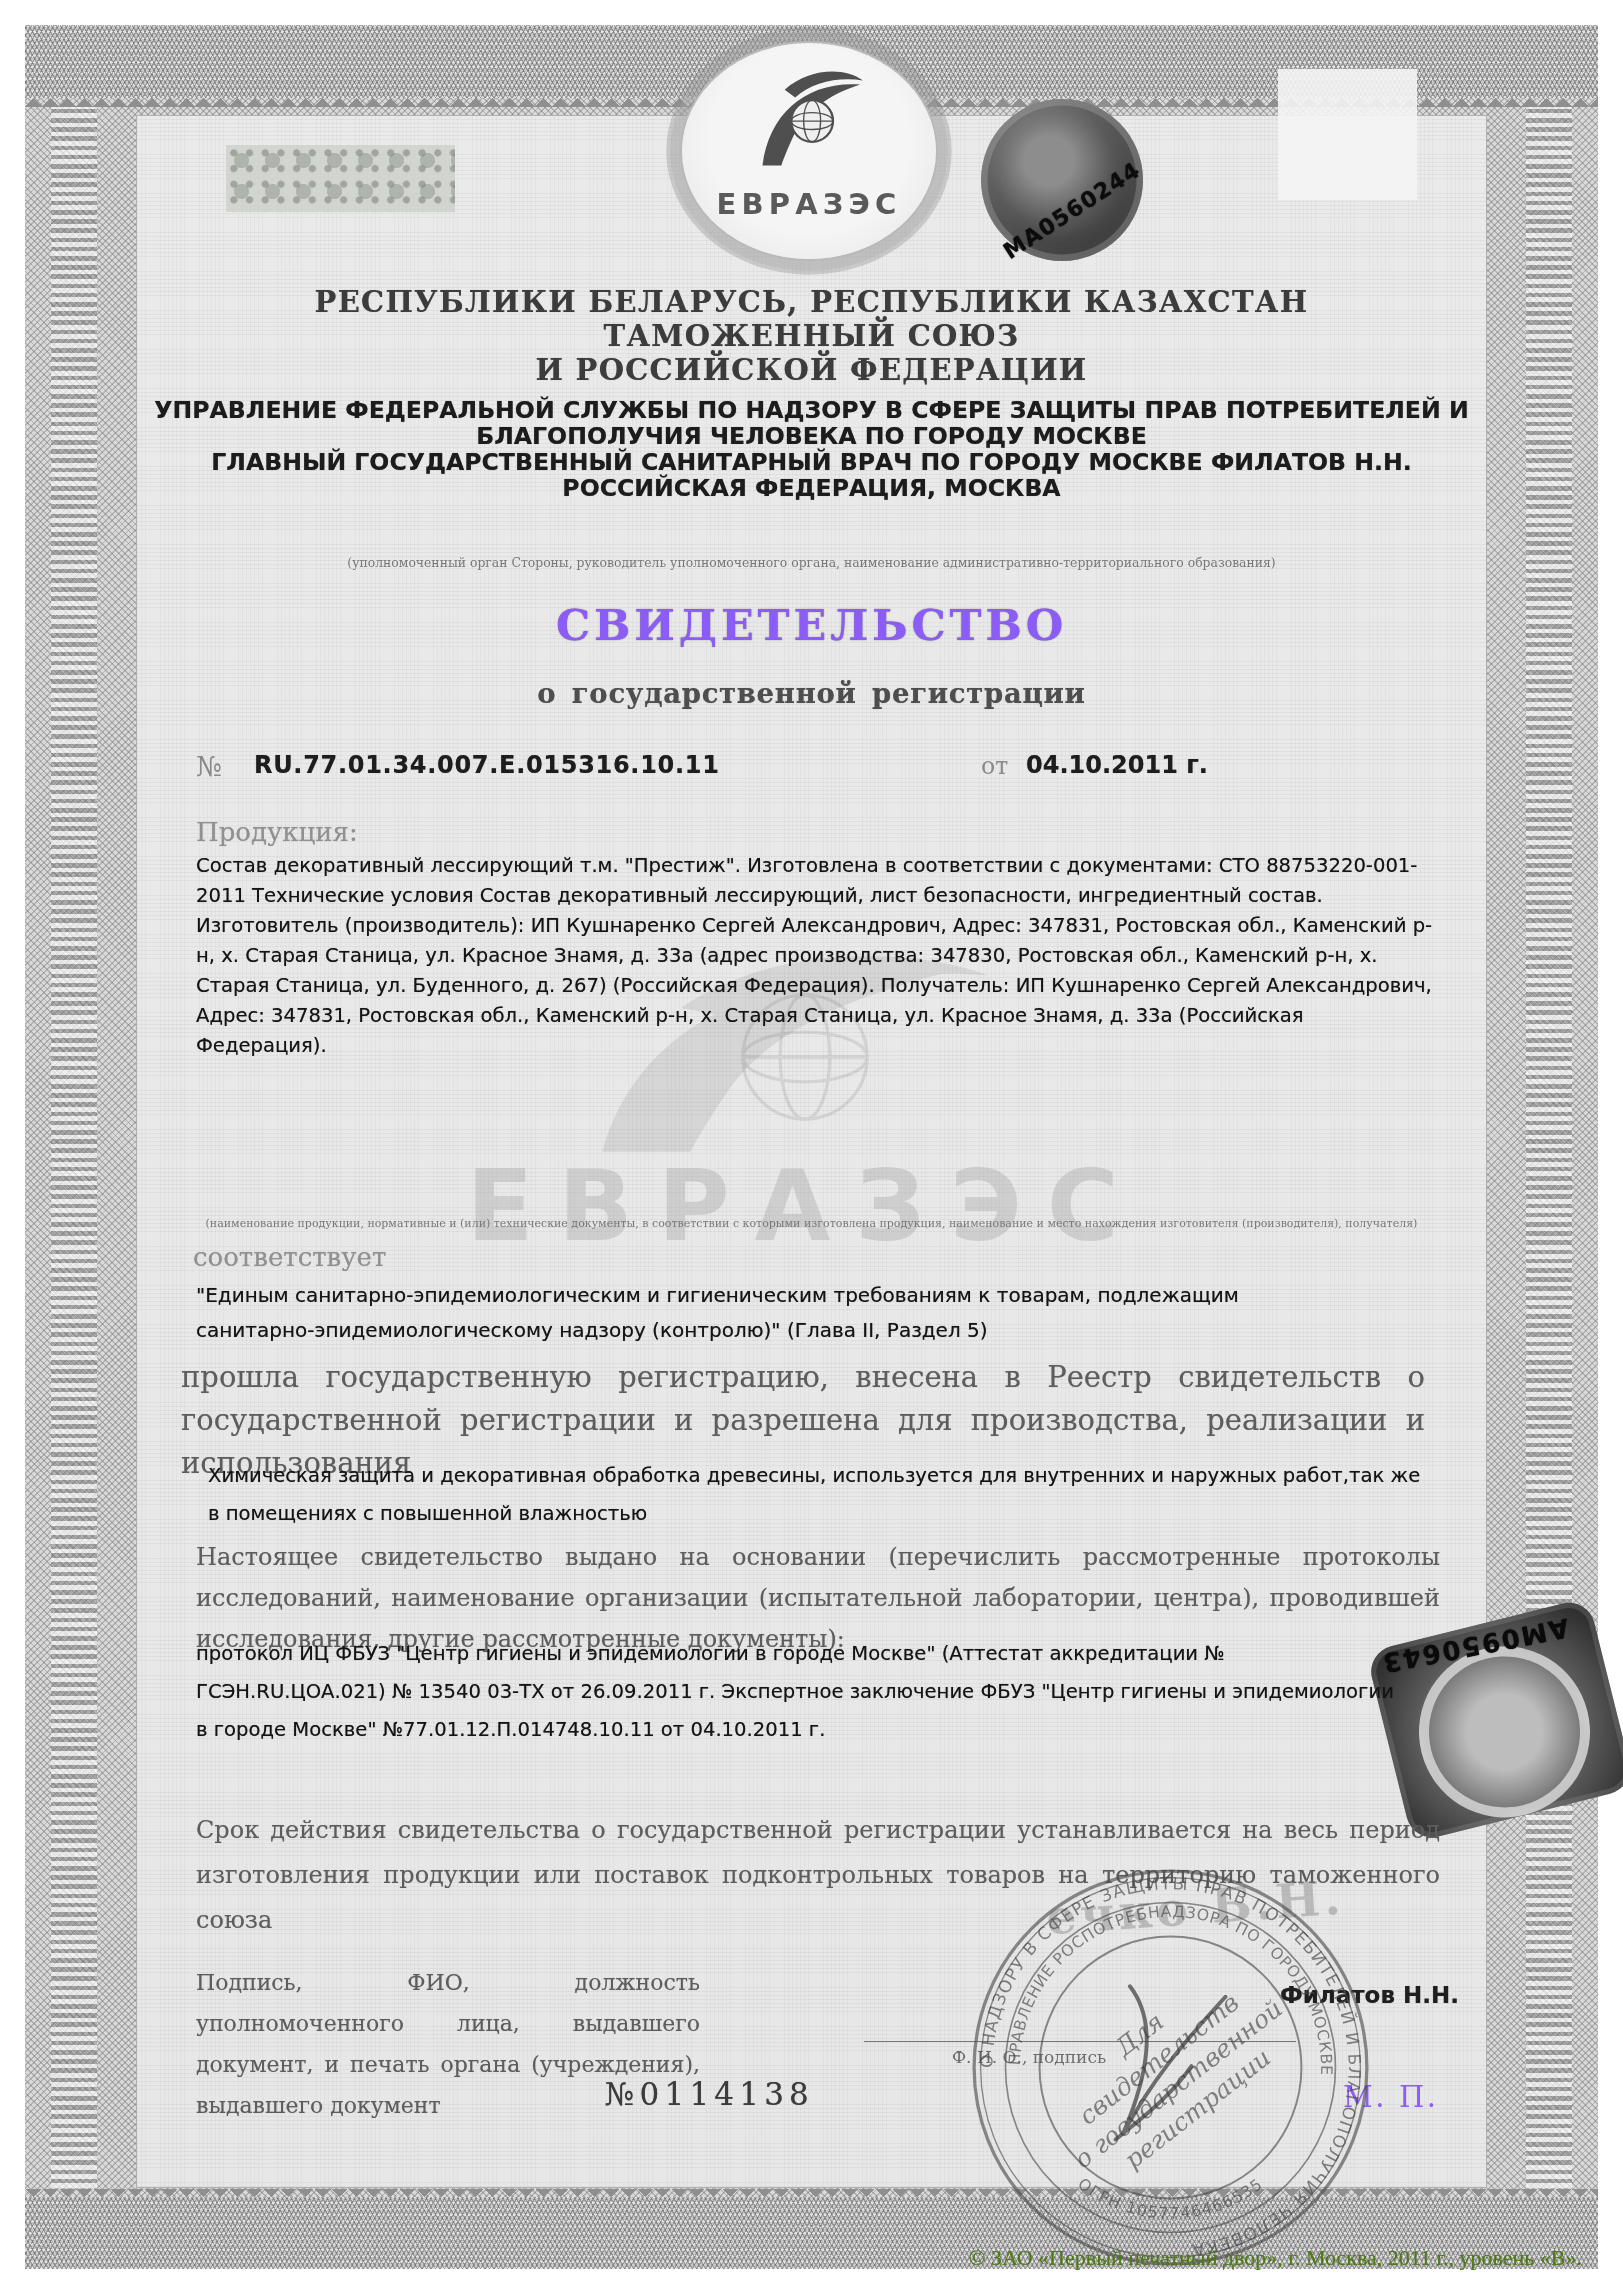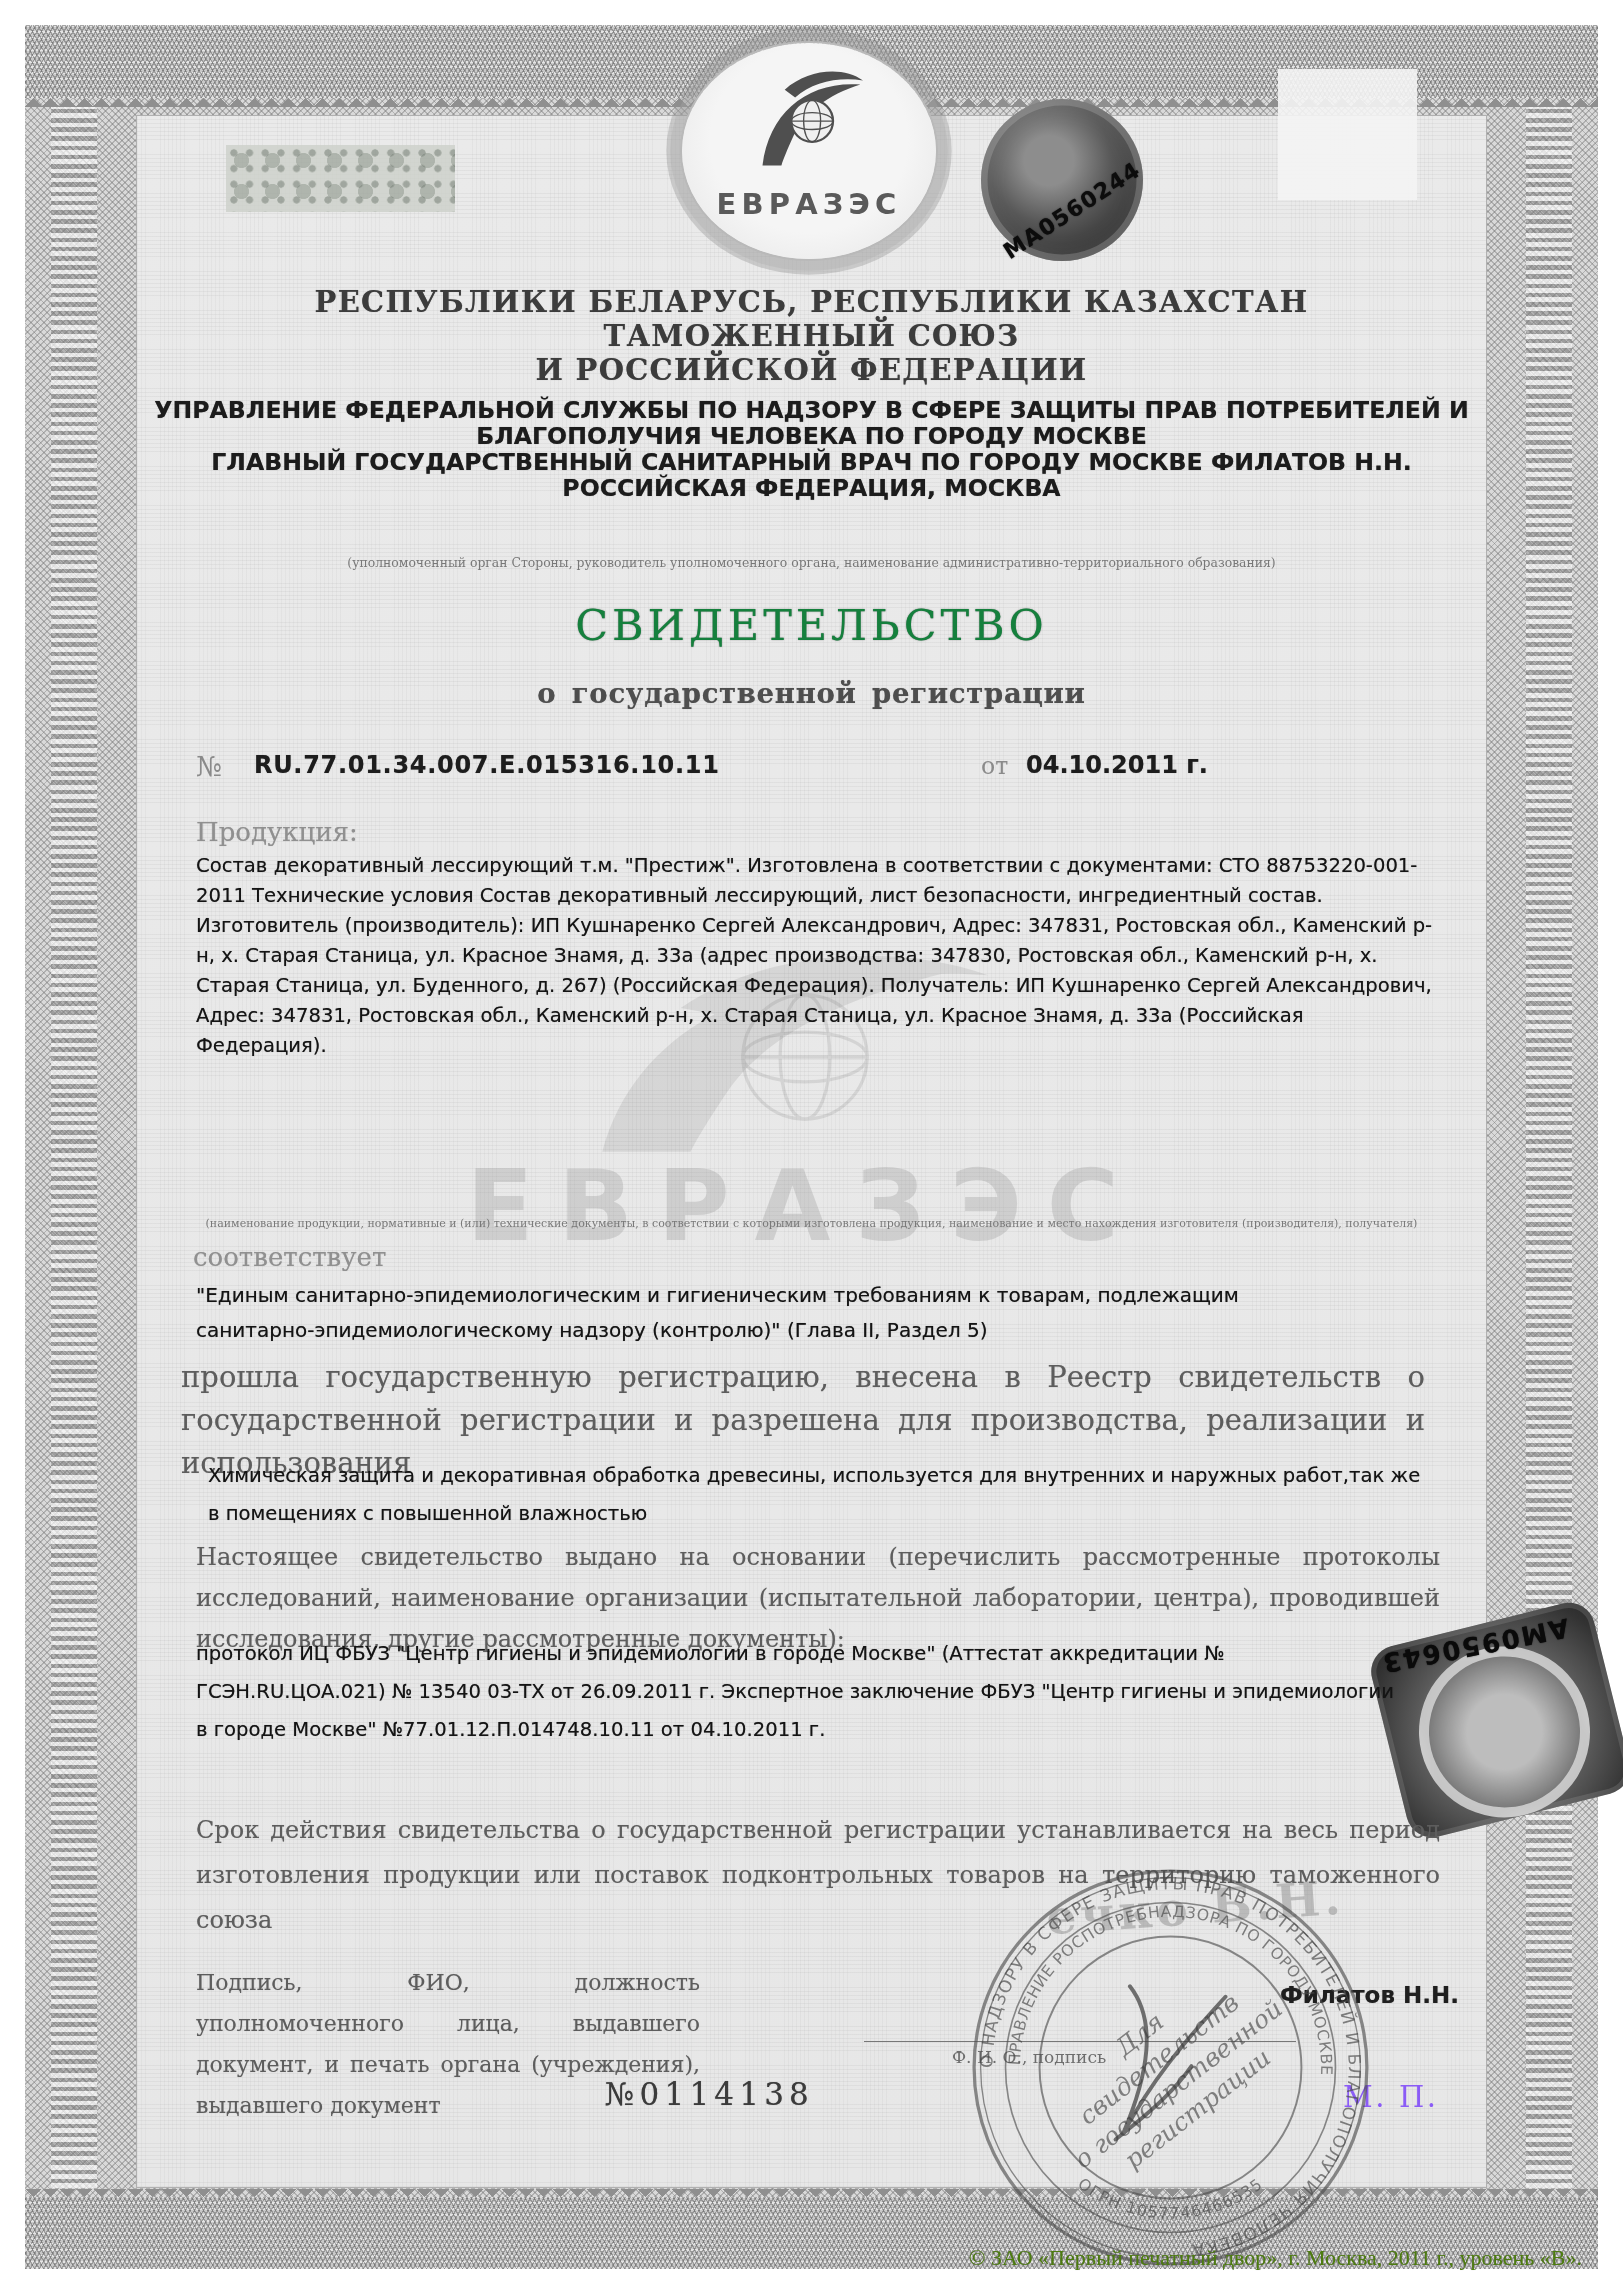--- a/index.html
+++ b/index.html
@@ -81,22 +81,22 @@
     color:#0a0a0a;letter-spacing:2px;text-shadow:0 0 1.3px rgba(0,0,0,.85);}
   
   .abs{position:absolute;}
   .center{text-align:center;}
   .header-block{left:124px;right:124px;top:285px;}
   .h-serif{font-family:"DejaVu Serif",serif;font-weight:bold;color:#3c3c3c;
     font-size:29px;line-height:34px;letter-spacing:1.3px;text-shadow:0 0 0.7px rgba(60,60,60,.6);}
   .h-sans{font-family:"DejaVu Sans",sans-serif;font-weight:bold;color:#1c1c1c;
     font-size:23.6px;line-height:26px;letter-spacing:0px;text-shadow:0 0 0.7px rgba(0,0,0,.55);}
   .caption-small{font-family:"DejaVu Serif",serif;color:#787878;font-size:12.4px;}
-  .title-main{left:0;right:0;top:600px;font-family:"DejaVu Serif",serif;font-weight:normal;
-    font-size:43px;letter-spacing:3.9px;color:#15803d;text-shadow:0 0 1.3px rgba(70,70,70,.7);}
+  .title-main{left:0;right:0;top:600px;font-family:"DejaVu Serif",serif;font-weight:bold;
+    font-size:43px;letter-spacing:3.9px;color:#8b5cf6;text-shadow:0 0 1.3px rgba(70,70,70,.7);}
   .title-sub{left:0;right:0;top:677px;font-family:"DejaVu Serif",serif;font-weight:bold;
     font-size:27.5px;letter-spacing:0.7px;word-spacing:5.2px;color:#4e4e4e;text-shadow:0 0 0.7px rgba(70,70,70,.6);}
   .num-row{left:196px;right:183px;top:747px;height:39px;}
   .num-symbol{position:absolute;left:0;top:2.6px;font-family:"DejaVu Serif",serif;font-size:27.5px;color:#8a8a8a;}
   .num-value{position:absolute;left:58px;top:3.9px;font-family:"DejaVu Sans",sans-serif;font-weight:bold;
     font-size:24px;color:#1d1d1d;letter-spacing:0.7px;text-shadow:0 0 0.7px rgba(0,0,0,.5);}
   .date-label{position:absolute;left:785px;top:5.2px;font-family:"DejaVu Serif",serif;font-size:23.6px;color:#8a8a8a;}
   .date-value{position:absolute;left:830px;top:3.9px;font-family:"DejaVu Sans",sans-serif;font-weight:bold;
     font-size:24px;color:#1d1d1d;text-shadow:0 0 0.7px rgba(0,0,0,.5);}
   .label-gray{font-family:"DejaVu Serif",serif;color:#909090;font-size:26px;text-shadow:0 0 0.7px rgba(120,120,120,.5);}

